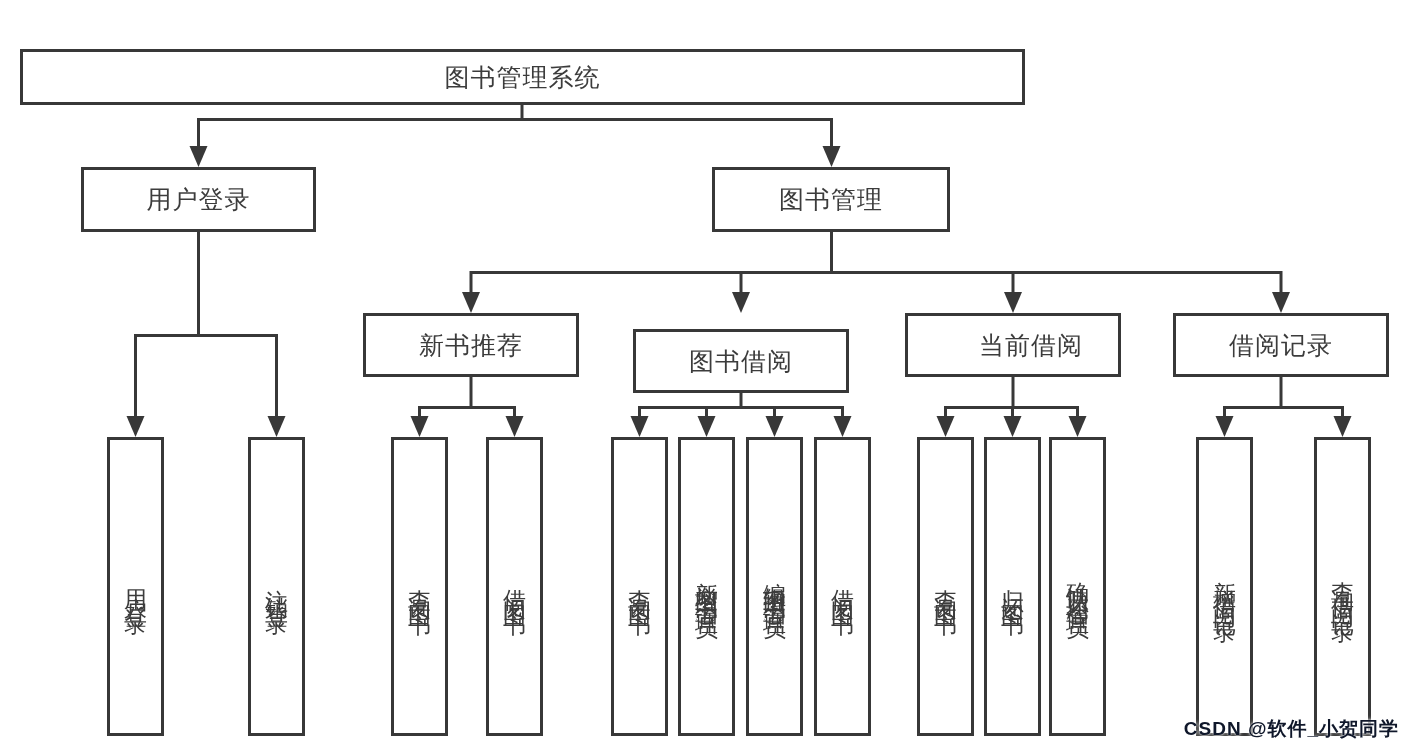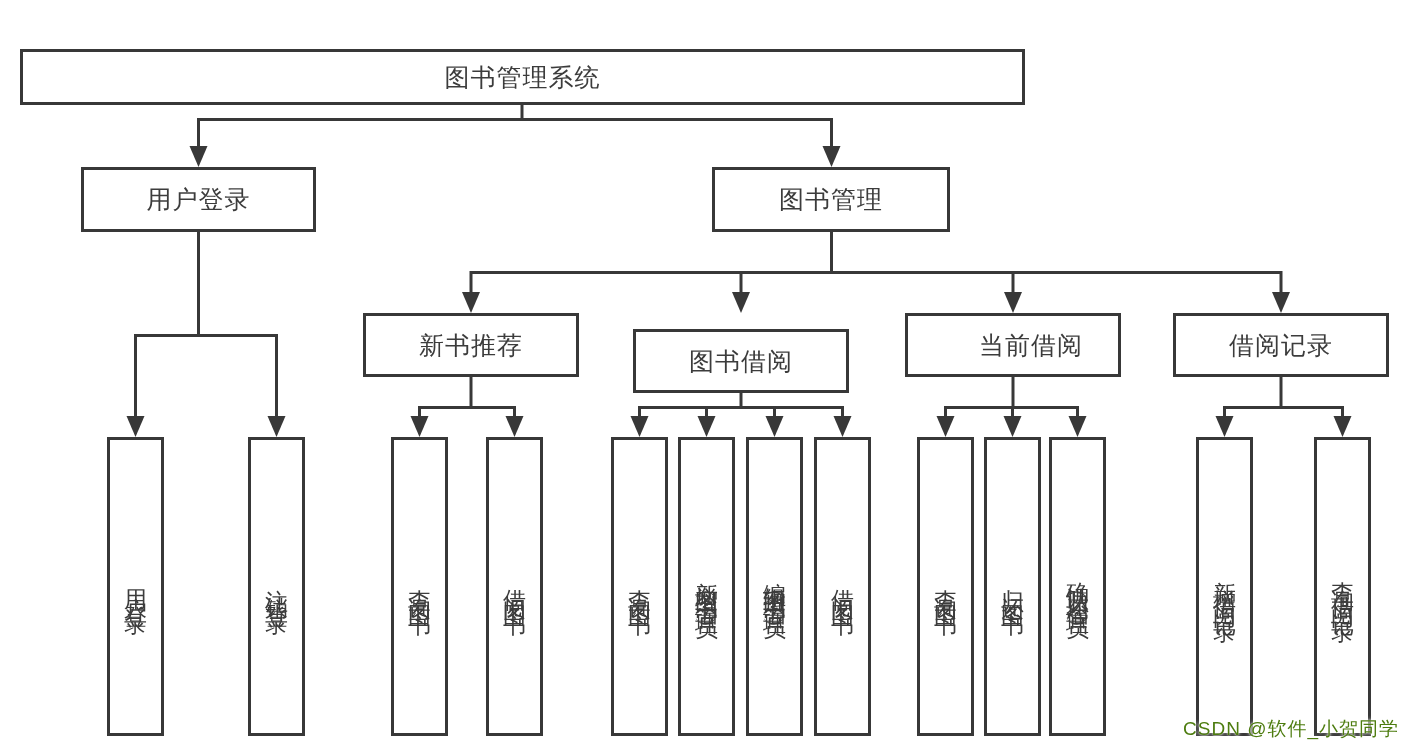--- a/index.html
+++ b/index.html
@@ -15,22 +15,23 @@
     color:#3c3c3c;
   }
   .h{font-size:25px;letter-spacing:1px;white-space:nowrap;}
   .v{
     writing-mode:vertical-rl;
     font-size:23px;letter-spacing:8px;line-height:1;
   }
   .v.long{letter-spacing:5px;}
   .watermark{
     position:absolute;right:6px;bottom:5px;
-    font-size:19px;color:#4d7c0f;letter-spacing:1px;white-space:nowrap;
+    font-size:19px;color:#0f172a;letter-spacing:1px;white-space:nowrap;
     text-shadow:0 0 2px #ffffff, 0 0 4px #ffffff;
+    font-weight:bold;
   }
 </style>
 </head>
 <body>
 
 <div class="canvas">
 
   <svg class="wires" viewBox="0 0 1405 747">
     <g stroke="#383838" stroke-width="3" fill="none">
 

